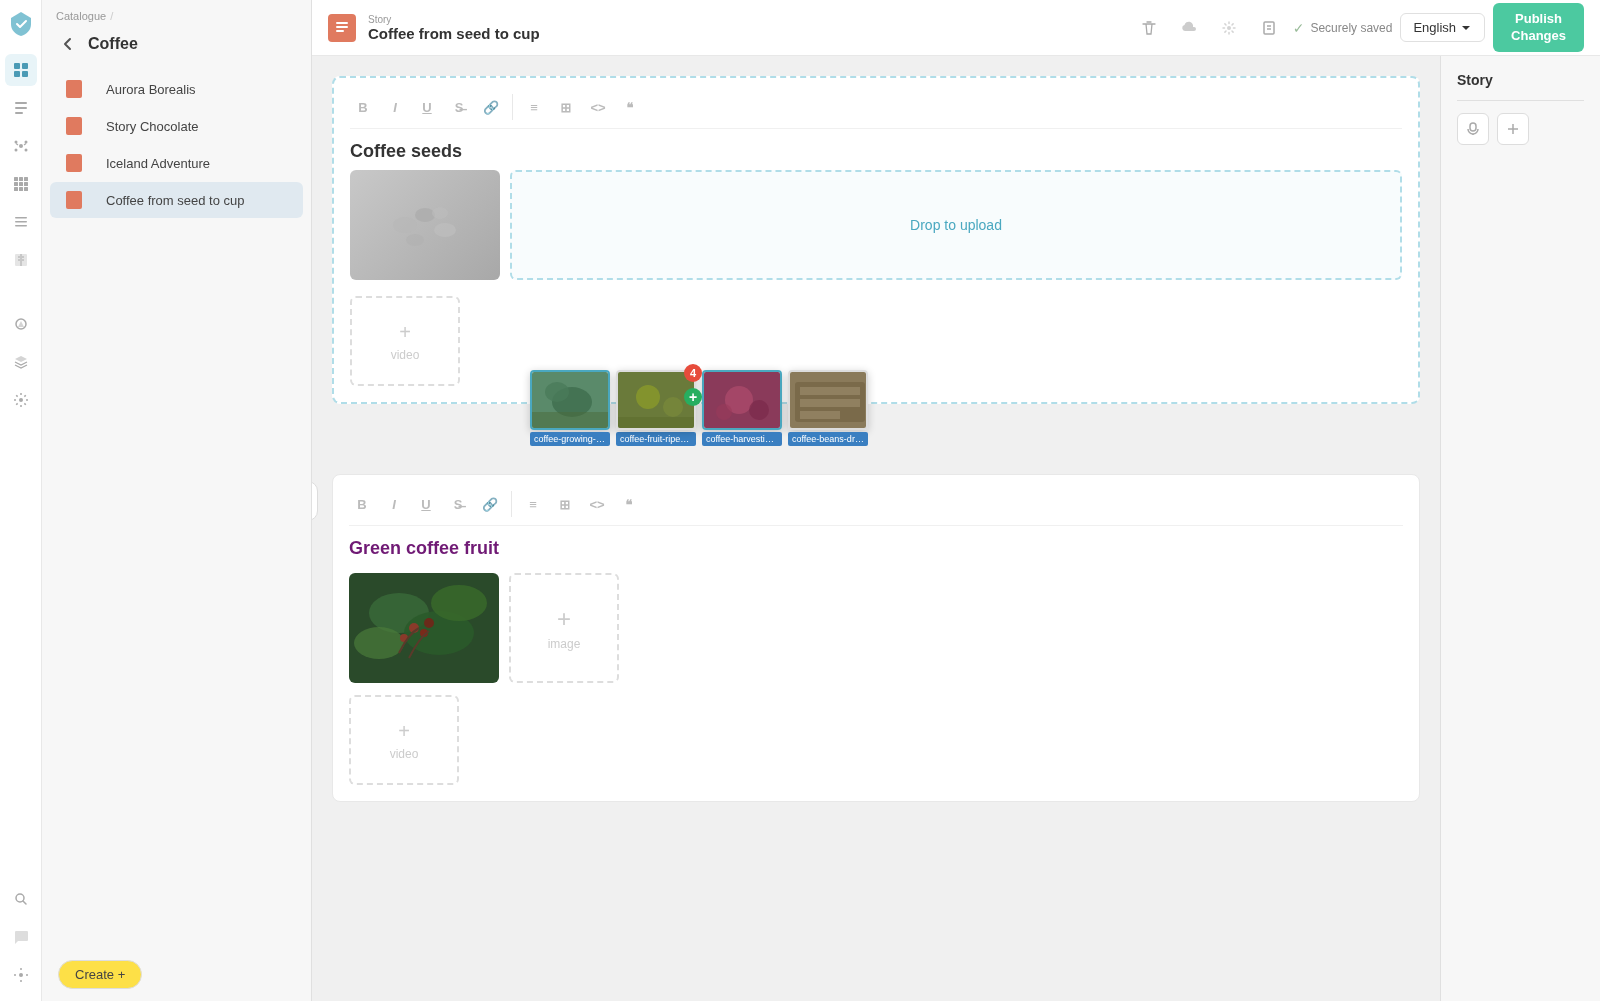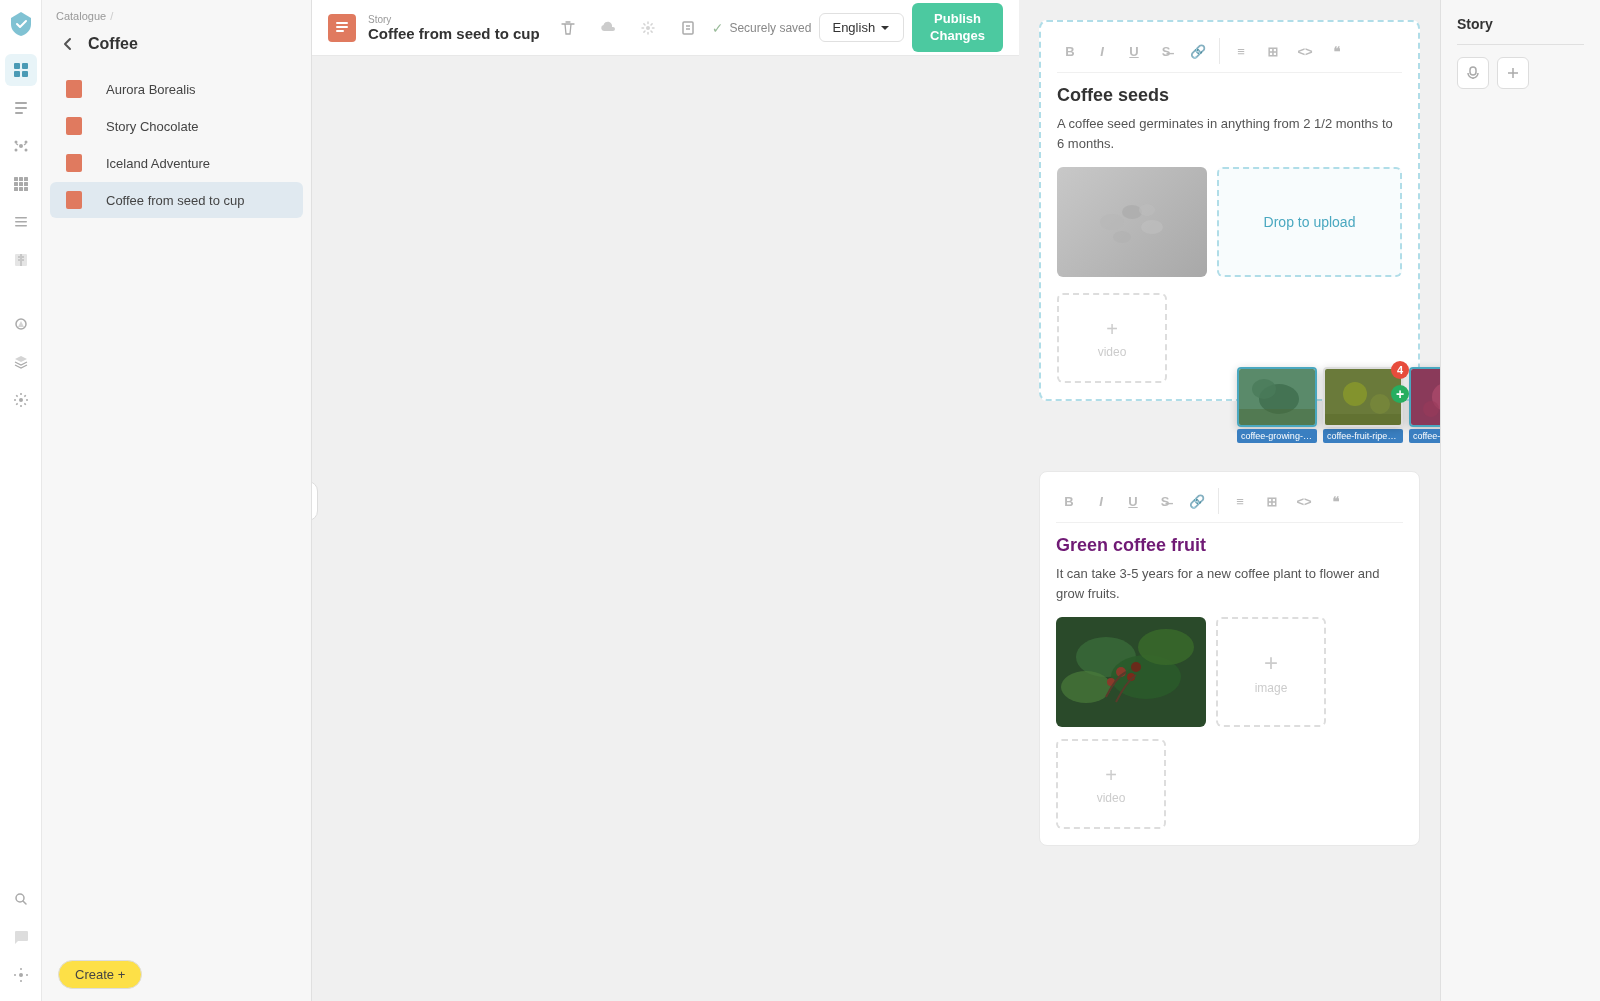--- a/index.html
+++ b/index.html
@@ -78,21 +78,21 @@
       position: absolute; left: 308px; top: 50%; transform: translateY(-50%);
       width: 20px; height: 40px; background: #fff; border: 1px solid #ddd;
       border-radius: 10px; display: flex; align-items: center; justify-content: center;
       cursor: pointer; z-index: 20; color: #999;
     }
 
     
     .main {
       flex: 1;
       display: flex;
-      flex-direction: row;
+      flex-direction: column;
       overflow: hidden;
     }
 
     
     .topbar {
       height: 56px;
       background: #fff;
       border-bottom: 1px solid #e8e8e8;
       display: flex;
       align-items: center;
@@ -453,21 +453,20 @@
               </button>
             <button class="toolbar-btn">S̶</button>
             <button class="toolbar-btn">🔗</button>
             <div class="toolbar-sep"></div>
             <button class="toolbar-btn">≡</button>
             <button class="toolbar-btn">⊞</button>
             <button class="toolbar-btn">&lt;&gt;</button>
             <button class="toolbar-btn">❝</button>
           </div>
           <div class="block-title" style="color:#333">Coffee seeds</div>
-          <div class="block-desc filled">A coffee seed germinates in anything from 2 1/2 months to 6 months.</div>
 
           <div class="media-relative">
             <div class="media-area">
 
               <div class="seeds-bg">
                 <svg width="80" height="60" viewBox="0 0 80 60" fill="none">
 
                   <ellipse cx="20" cy="30" rx="12" ry="8" fill="#b8b8b8" opacity="0.6"></ellipse>
                   <ellipse cx="40" cy="20" rx="10" ry="7" fill="#a8a8a8" opacity="0.6"></ellipse>
                   <ellipse cx="60" cy="35" rx="11" ry="7" fill="#c0c0c0" opacity="0.6"></ellipse>
@@ -558,21 +557,20 @@
               </button>
             <button class="toolbar-btn">S̶</button>
             <button class="toolbar-btn">🔗</button>
             <div class="toolbar-sep"></div>
             <button class="toolbar-btn">≡</button>
             <button class="toolbar-btn">⊞</button>
             <button class="toolbar-btn">&lt;&gt;</button>
             <button class="toolbar-btn">❝</button>
           </div>
           <div class="block-title filled">Green coffee fruit</div>
-          <div class="block-desc filled">It can take 3-5 years for a new coffee plant to flower and grow fruits.</div>
 
           <div class="media-row">
 
             <div class="green-image">
               <svg width="150" height="110" viewBox="0 0 150 110" xmlns="http://www.w3.org/2000/svg">
                 <rect width="150" height="110" fill="#2a4a2a"></rect>
                 <ellipse cx="50" cy="40" rx="30" ry="20" fill="#3a6a3a" opacity="0.8"></ellipse>
                 <ellipse cx="90" cy="60" rx="35" ry="22" fill="#2a5a2a" opacity="0.9"></ellipse>
                 <ellipse cx="30" cy="70" rx="25" ry="16" fill="#4a7a3a" opacity="0.7"></ellipse>
                 <ellipse cx="110" cy="30" rx="28" ry="18" fill="#3a6a2a" opacity="0.8"></ellipse>

